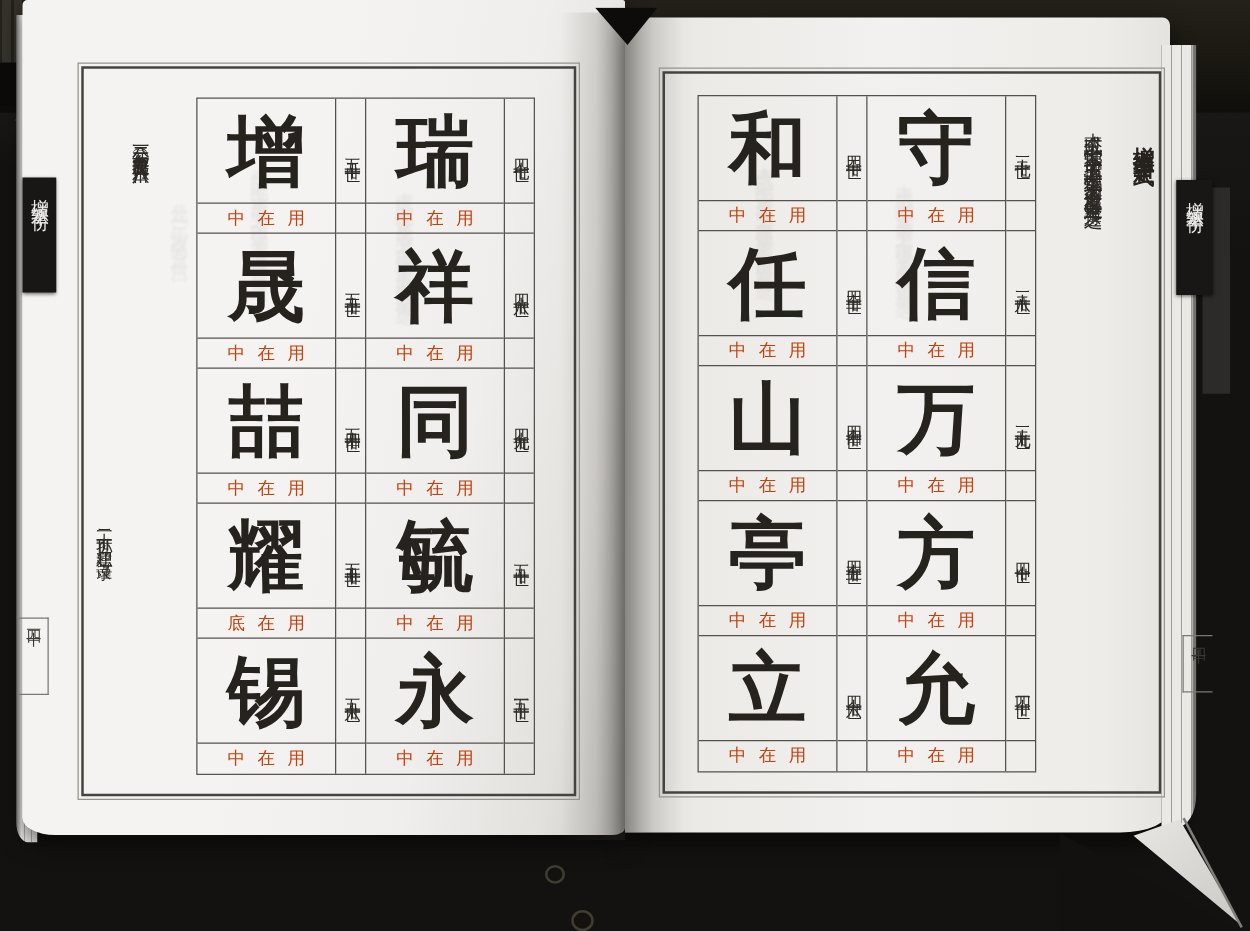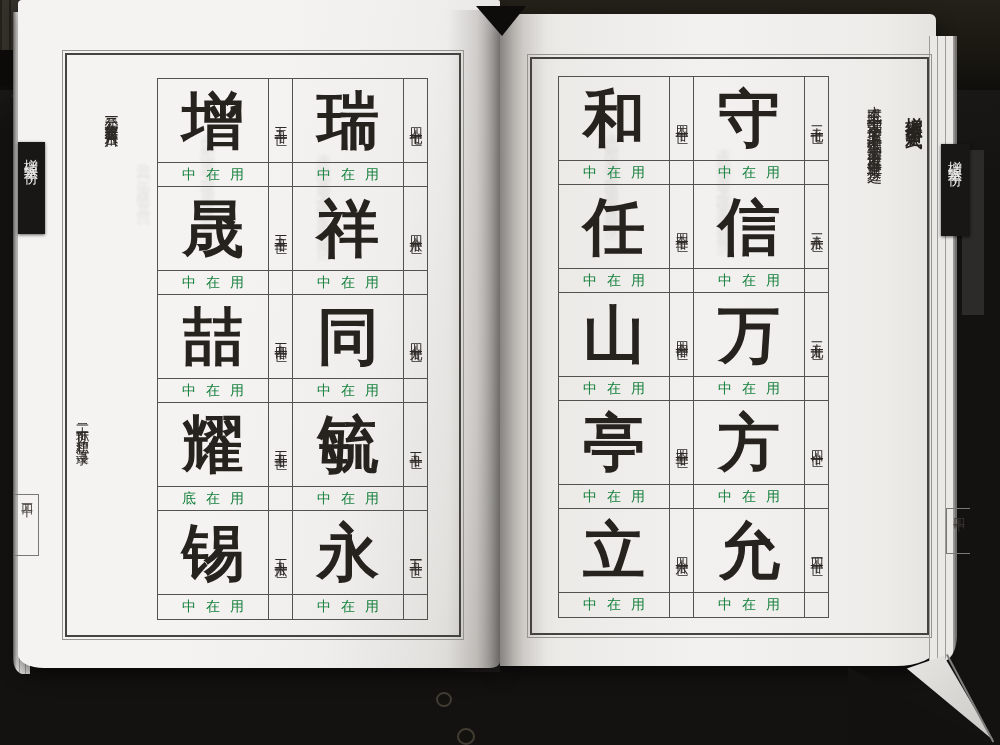--- a/index.html
+++ b/index.html
@@ -49,21 +49,21 @@
   .frame .inner{position:absolute;left:2px;top:2px;right:2px;bottom:2px;border:2px solid #454340;}
   
   .gen-table{display:flex;border:1px solid #54524e;background:transparent;}
   .col{display:flex;flex-direction:column;border-right:1px solid #54524e;}
   .col:last-child{border-right:none;}
   .char-col{width:110px;}
   .gen-col{width:23px;}
   .cell{border-bottom:1px solid #54524e;box-sizing:border-box;display:flex;align-items:center;justify-content:center;}
   .col .cell:last-child{border-bottom:none;}
   .big-cell{height:84px;font-size:62px;font-weight:700;color:#26231f;line-height:1;}
-  .status-cell{height:24px;font-size:14px;letter-spacing:10px;text-indent:10px;color:#15803d;text-align:right;}
+  .status-cell{height:24px;font-size:14px;letter-spacing:10px;text-indent:10px;color:#c2410c;text-align:right;}
   .gen-cell{height:84px;}
   .gen-spacer{height:24px;}
   .gen-label{font-size:13px;letter-spacing:2px;color:#2d2a26;}
   
   .vcol{display:flex;justify-content:center;align-items:flex-start;}
   .vtext{writing-mode:vertical-rl;}
   .date-text{font-size:14px;letter-spacing:1px;color:#2d2a26;}
   .sig-text{font-size:13px;letter-spacing:2px;color:#2d2a26;white-space:pre-wrap;}
   .note-text{font-size:15px;letter-spacing:2px;color:#2d2a26;}
   .title-text{font-size:17px;letter-spacing:3px;color:#26231f;font-weight:700;}

